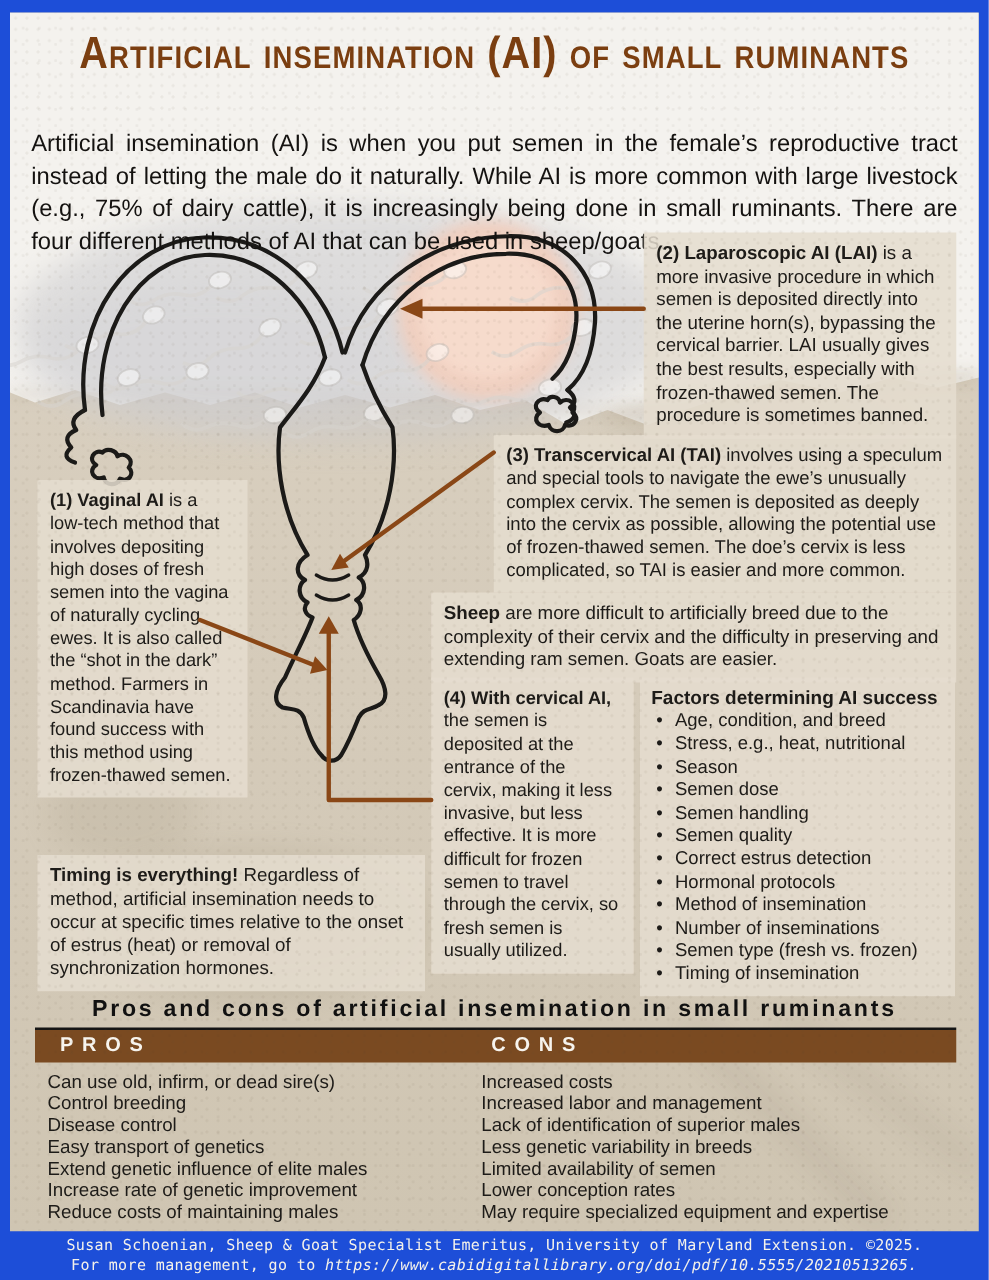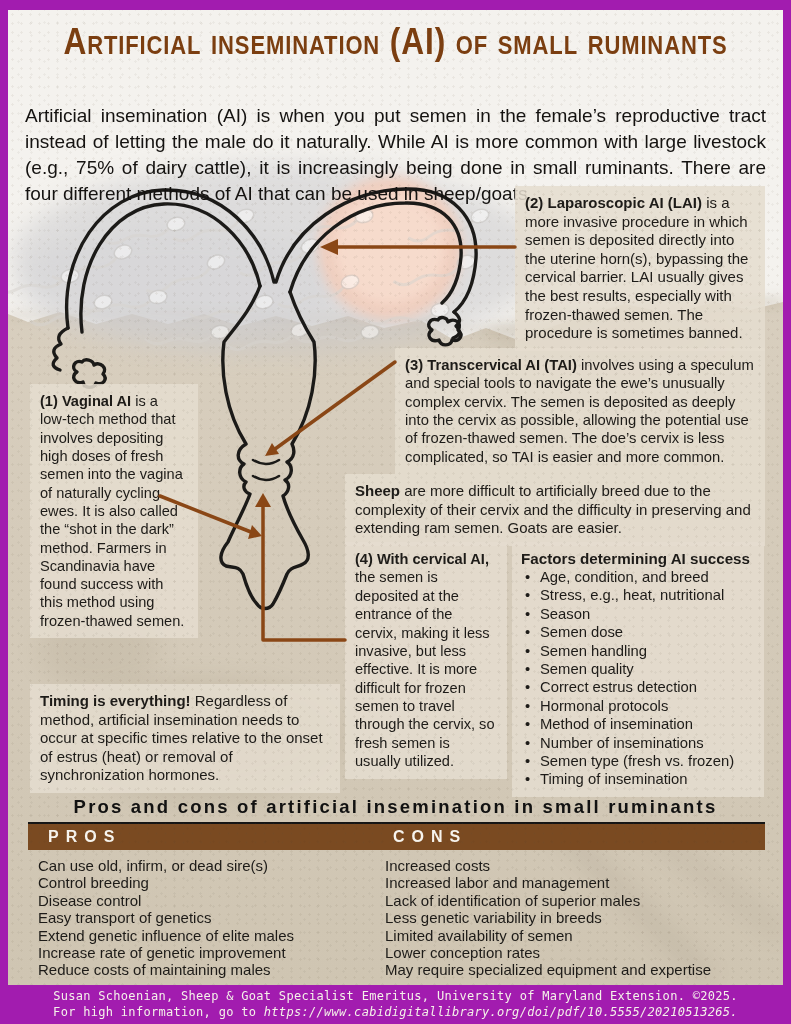--- a/index.html
+++ b/index.html
@@ -1,16 +1,16 @@
 <!DOCTYPE html>
 <html><head>
 <meta charset="utf-8">
 <style>
   html,body{margin:0;padding:0;}
-  #poster{position:relative;width:791px;height:1024px;background:#a21caf;overflow:hidden;
+  #poster{position:relative;width:791px;height:1024px;background:#1d4ed8;overflow:hidden;
           font-family:"Liberation Sans",sans-serif;color:#1d1b18;}
   #paper{position:absolute;left:8px;top:10px;width:775px;height:975px;overflow:hidden;
          background:linear-gradient(180deg,#dcd3c4 0%,#d5cbba 55%,#cfc5b2 100%);}
   
   #paper::after{content:"";position:absolute;inset:0;z-index:3;pointer-events:none;
     background-image:radial-gradient(rgba(95,75,50,.07) 1px,transparent 1.4px),
                      radial-gradient(rgba(60,45,30,.05) 1px,transparent 1.3px);
     background-size:9px 9px,13px 13px;background-position:0 0,4px 6px;}
   svg.layer{position:absolute;left:0;top:0;z-index:0;}
   svg#arrows{z-index:5;pointer-events:none;}
@@ -232,15 +232,15 @@
         <g>
           <path d="M337,630 L255,630 L255,494" fill="none"></path>
           <polygon points="255,483 247,497 263,497" stroke="none"></polygon>
         </g>
       </g>
     </svg>
   </div>
 
   <div id="footer">
     <div>Susan Schoenian, Sheep &amp; Goat Specialist Emeritus, University of Maryland Extension. ©2025.</div>
-    <div><span>For high information, go to </span><span class="url">https://www.cabidigitallibrary.org/doi/pdf/10.5555/20210513265.</span></div>
+    <div><span>For more management, go to </span><span class="url">https://www.cabidigitallibrary.org/doi/pdf/10.5555/20210513265.</span></div>
   </div>
 </div>
 
 </body></html>

